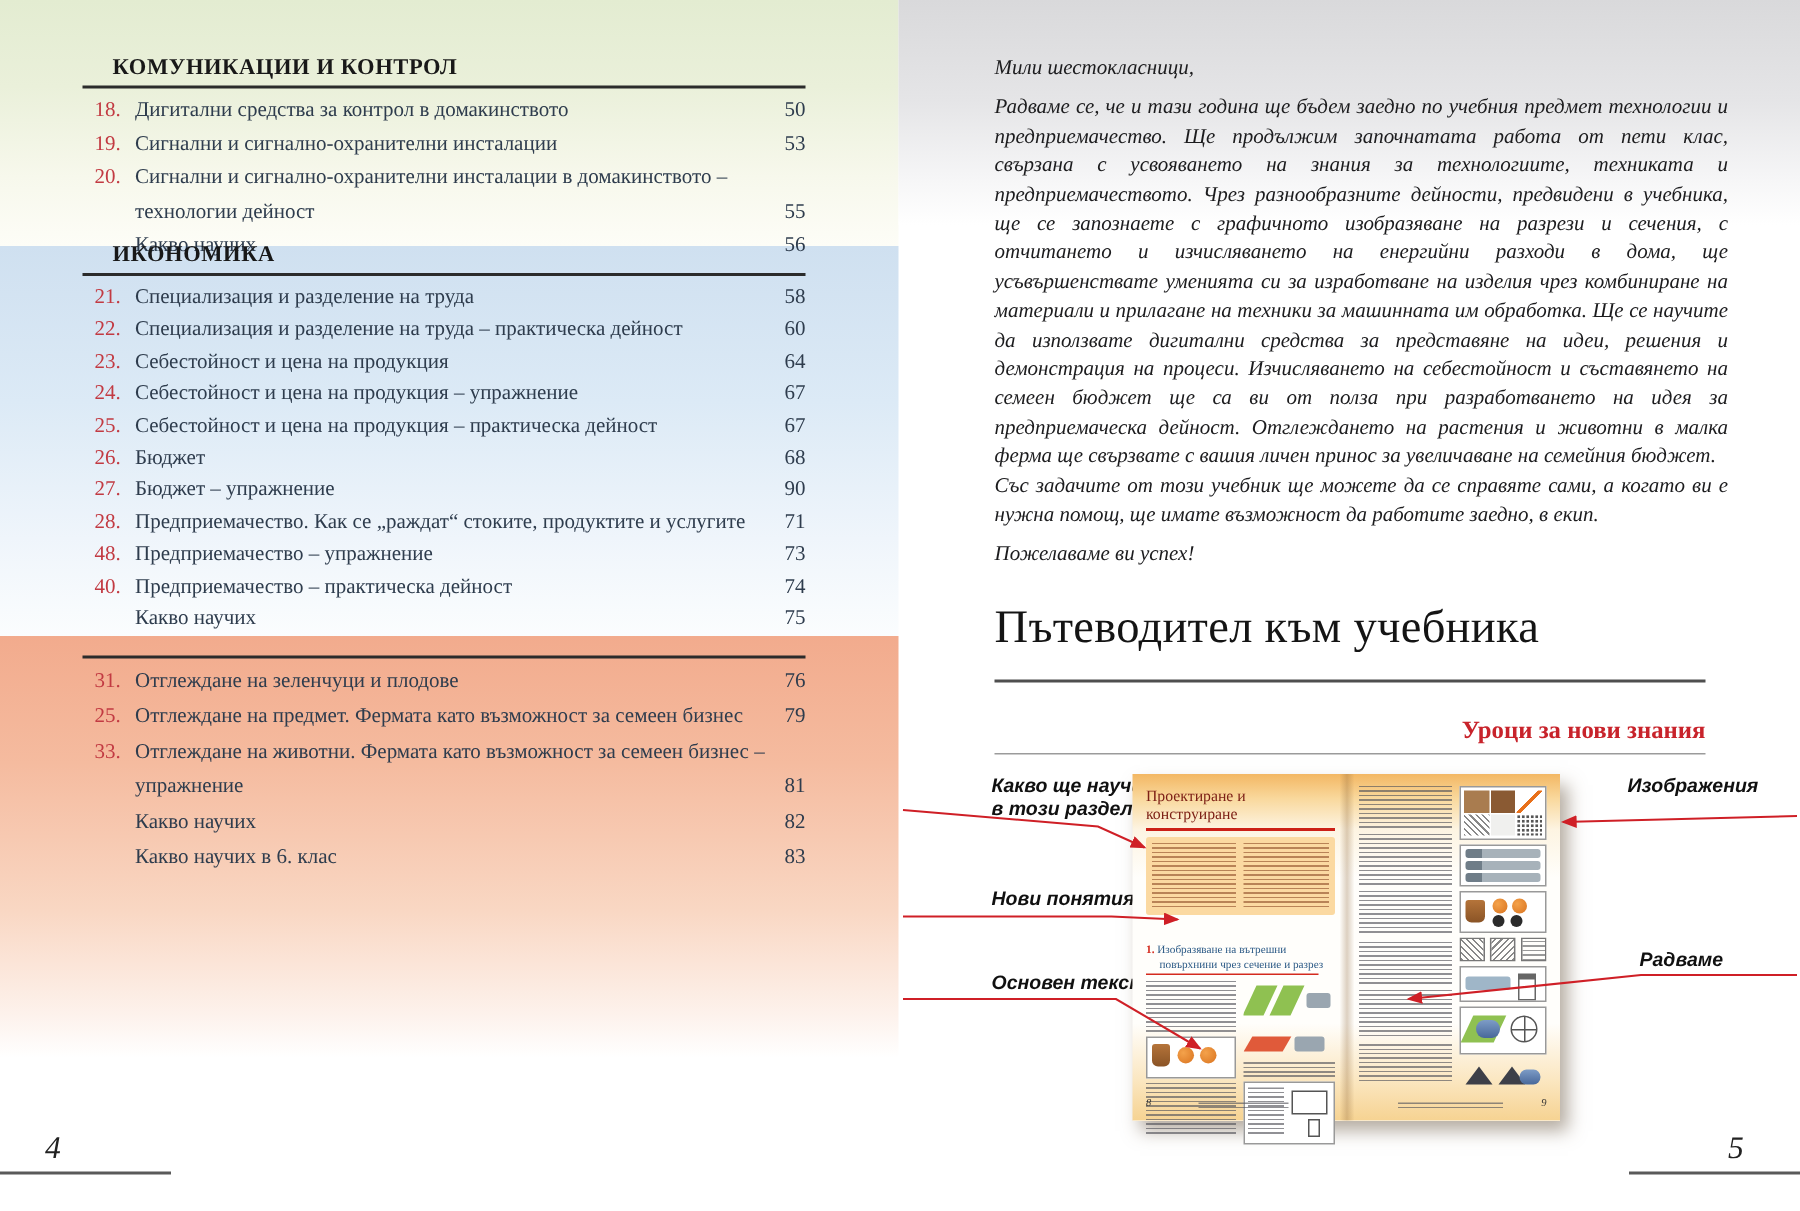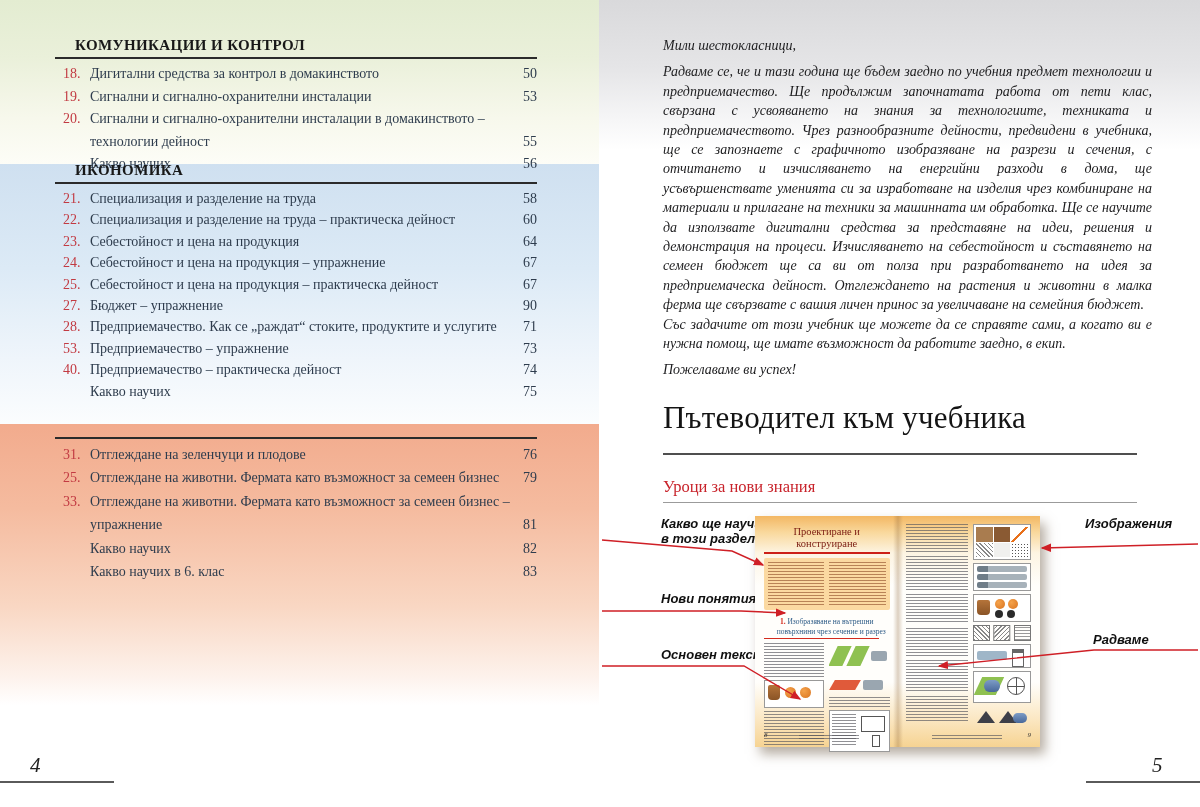--- a/index.html
+++ b/index.html
@@ -26,50 +26,50 @@
 
   
   .gray-top{position:absolute;left:599px;top:0;width:601px;height:150px;background:linear-gradient(180deg,#d9d9db 0%,#e5e5e7 45%,#f6f6f7 80%,#fff 100%);}
   .letter{position:absolute;left:663px;top:36px;width:489px;font-style:italic;font-size:14px;line-height:19.4px;color:#1c1c1e;text-align:justify;}
   .letter .salutation{margin-bottom:7px;text-align:left;}
   .letter .wish{margin-top:6px;text-align:left;}
   .letter .signature{margin-top:15px;text-align:right;}
 
   .guide-title{position:absolute;left:663px;top:400px;font-size:31px;color:#141414;letter-spacing:.2px;}
   .guide-rule{position:absolute;left:663px;top:453px;width:474px;border-top:2px solid #4f4f4f;}
-  .lesson-label{position:absolute;left:663px;top:477px;width:474px;text-align:left;color:var(--accent-red,#c8232b);font-weight:normal;font-size:16.5px;}
+  .lesson-label{position:absolute;left:663px;top:477px;width:474px;text-align:right;color:var(--accent-red,#c8232b);font-weight:bold;font-size:16.5px;}
   .lesson-rule{position:absolute;left:663px;top:502px;width:474px;border-top:1px solid #9b9b9b;}
 
   .callout{position:absolute;font-family:"Liberation Sans",sans-serif;font-weight:bold;font-style:italic;font-size:13px;line-height:15px;color:#101010;}
   #co-learn{left:661px;top:516px;}
   #co-new{left:661px;top:591px;}
   #co-main{left:661px;top:647px;}
   #co-images{left:1085px;top:516px;}
   #co-task{left:1093px;top:632px;}
 
   
   .folio{position:absolute;font-style:italic;font-size:21px;color:#222;}
   .folio-left{left:30px;top:753px;}
   .folio-right{left:1152px;top:753px;}
   .folio-rule{position:absolute;top:781px;border-top:2px solid #5a5a5a;width:114px;}
   .folio-rule-left{left:0;}
   .folio-rule-right{left:1086px;}
 
   
-  .mini{position:absolute;left:755px;top:516px;width:285px;height:231px;display:flex;box-shadow:5px 7px 11px rgba(110,92,70,.5);text-align:center;}
+  .mini{position:absolute;left:755px;top:516px;width:285px;height:231px;display:flex;box-shadow:5px 7px 11px rgba(110,92,70,.5);}
   .mini-page{width:50%;height:100%;position:relative;
     background:linear-gradient(180deg,#f3b763 0%,#f9d89c 7%,#fdf4e2 16%,#fffefb 30%,#fffefb 72%,#fbe7c2 88%,#f6d392 100%);}
   .mini-left::after{content:"";position:absolute;right:0;top:0;bottom:0;width:5px;background:linear-gradient(to right,rgba(150,110,60,0),rgba(140,100,55,.30));}
   .mini-right::before{content:"";position:absolute;left:0;top:0;bottom:0;width:5px;background:linear-gradient(to left,rgba(150,110,60,0),rgba(140,100,55,.30));}
   .ml-inner{position:absolute;left:9px;right:8px;top:10px;bottom:8px;}
   .mini-title{font-size:10.5px;color:#7d2016;line-height:12px;}
   .mini-title-rule{height:2px;background:#cc2017;margin:2px 0 4px;}
   .mini-orange{background:#fbd9a1;border-radius:2px;padding:4px;display:flex;gap:5px;height:44px;}
   .mini-orange .ft{flex:1;}
-  .mini-head{margin-top:7px;font-size:7.5px;line-height:9.5px;color:#2c5a86;}
+  .mini-head{margin-top:18px;font-size:7.5px;line-height:9.5px;color:#2c5a86;}
   .mini-head .mh-num{color:#d42a1e;font-weight:bold;}
   .mini-head-rule{height:1px;background:#d42a1e;width:92%;margin:2px 0 4px;}
   .ml-body{display:flex;gap:5px;margin-top:2px;}
   .ml-col{flex:1;display:flex;flex-direction:column;gap:3px;}
   .ft{background-image:repeating-linear-gradient(to bottom,rgba(85,85,92,.65) 0,rgba(85,85,92,.65) 1px,transparent 1px,transparent 3px);}
   .ft-red{background-image:repeating-linear-gradient(to bottom,rgba(130,60,25,.55) 0,rgba(130,60,25,.55) 1px,transparent 1px,transparent 3px);}
   .figbox{border:1px solid #999;background:#fff;position:relative;overflow:hidden;}
   .mini-footer{position:absolute;bottom:0;left:0;right:0;display:flex;align-items:flex-end;}
   .mini-folio{font-size:7px;font-style:italic;color:#333;}
   .mr-inner{position:absolute;left:8px;right:9px;top:8px;bottom:8px;display:flex;gap:5px;}
@@ -151,31 +151,36 @@
           <span class="toc-num">24.</span>
           <span class="toc-title">Себестойност и цена на продукция – упражнение</span>
           <span class="toc-page">67</span>
         </div>
         <div class="toc-row">
           <span class="toc-num">25.</span>
           <span class="toc-title">Себестойност и цена на продукция – практическа дейност</span>
           <span class="toc-page">67</span>
         </div>
         <div class="toc-row">
+          <span class="toc-num">26.</span>
+          <span class="toc-title">Бюджет</span>
+          <span class="toc-page">68</span>
+        </div>
+        <div class="toc-row">
           <span class="toc-num">27.</span>
           <span class="toc-title">Бюджет – упражнение</span>
           <span class="toc-page">90</span>
         </div>
         <div class="toc-row">
           <span class="toc-num">28.</span>
           <span class="toc-title">Предприемачество. Как се „раждат“ стоките, продуктите и услугите</span>
           <span class="toc-page">71</span>
         </div>
         <div class="toc-row">
-          <span class="toc-num">53.</span>
+          <span class="toc-num">48.</span>
           <span class="toc-title">Предприемачество – упражнение</span>
           <span class="toc-page">73</span>
         </div>
         <div class="toc-row">
           <span class="toc-num">40.</span>
           <span class="toc-title">Предприемачество – практическа дейност</span>
           <span class="toc-page">74</span>
         </div>
         <div class="toc-row">
           <span class="toc-num"></span>
@@ -187,21 +192,21 @@
   <div class="toc-section" id="toc-s2">
       <div class="toc-rule"></div>
       <div class="toc-rows">
         <div class="toc-row">
           <span class="toc-num">31.</span>
           <span class="toc-title">Отглеждане на зеленчуци и плодове</span>
           <span class="toc-page">76</span>
         </div>
         <div class="toc-row">
           <span class="toc-num">25.</span>
-          <span class="toc-title">Отглеждане на животни. Фермата като възможност за семеен бизнес</span>
+          <span class="toc-title">Отглеждане на предмет. Фермата като възможност за семеен бизнес</span>
           <span class="toc-page">79</span>
         </div>
         <div class="toc-row">
           <span class="toc-num">33.</span>
           <span class="toc-title">Отглеждане на животни. Фермата като възможност за семеен бизнес –</span>
           <span class="toc-page"></span>
         </div>
         <div class="toc-row">
           <span class="toc-num"></span>
           <span class="toc-title">упражнение</span>

